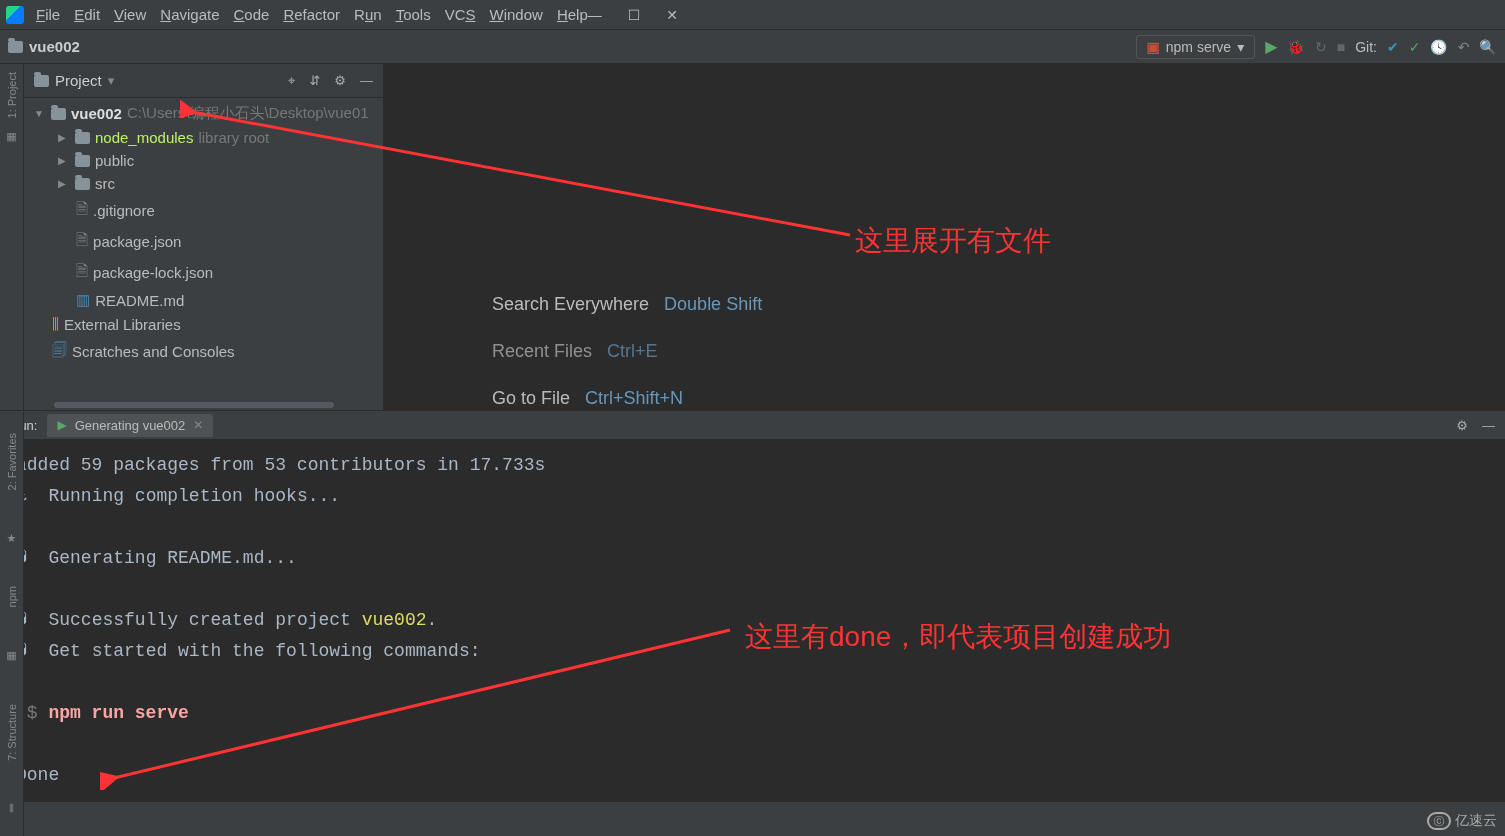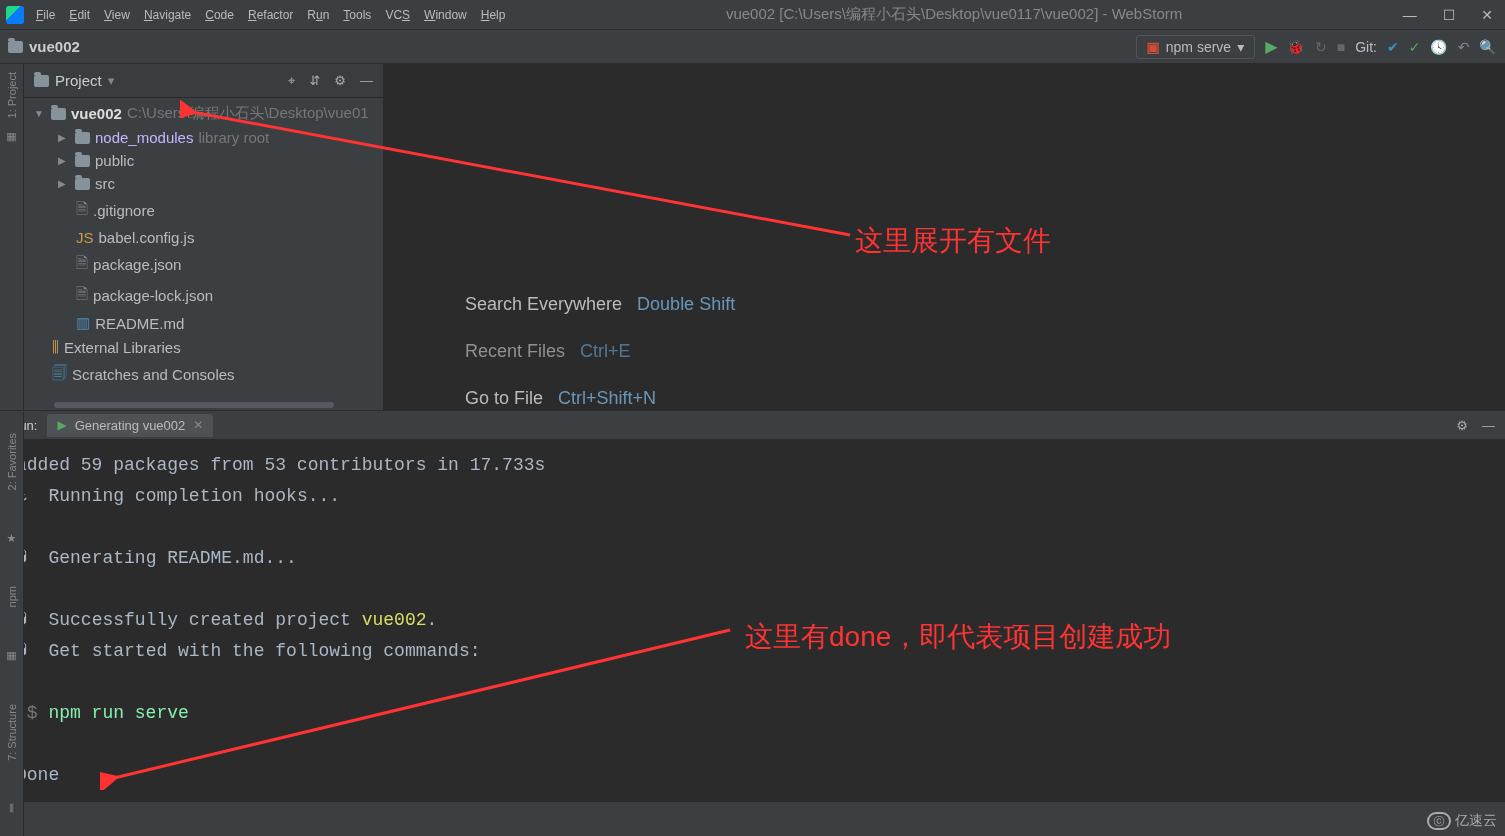--- a/index.html
+++ b/index.html
@@ -21,21 +21,21 @@
     align-items: center;
     padding: 0 6px;
     border-bottom: 1px solid #2b2b2b;
   }
   .titlebar .logo {
     width: 18px; height: 18px;
     background: linear-gradient(135deg, #21d789 40%, #087cfa 40%);
     border-radius: 3px;
     margin-right: 12px;
   }
-  .menu { display: flex; gap: 14px; font-size: 12px; color: #bbb; }
+  .menu { display: flex; gap: 14px; font-size: 15px; color: #bbb; }
   .menu span u { text-decoration: underline; }
   .win-title { flex: 1; text-align: center; color: #888; font-size: 15px; }
   .win-ctrls { display: flex; gap: 26px; margin-right: 6px; color: #bbb; font-size: 14px;}
   
   .crumbrow {
     height: 34px;
     background: #3c3f41;
     display: flex;
     align-items: center;
     padding: 0 8px;
@@ -61,33 +61,33 @@
     display:flex; flex-direction:column; align-items:center; padding-top:8px; color:#888; font-size:11px;}
   .left-gutter .vtext { writing-mode: vertical-rl; transform: rotate(180deg); margin-bottom:12px;}
   .project-panel { width: 360px; background:#3c3f41; border-right:1px solid #2b2b2b; display:flex; flex-direction:column;}
   .panel-header { height:34px; display:flex; align-items:center; padding:0 10px; justify-content:space-between; border-bottom:1px solid #2b2b2b;background:#3a3d40;}
   .panel-header .lefth { display:flex; align-items:center; gap:6px;}
   .panel-header .righth { display:flex; align-items:center; gap:14px; color:#aaa;}
   .tree { list-style:none; padding:3px 0; overflow:hidden; font-size:15px;}
   .tree li { padding:3px 0 3px 10px; white-space: nowrap; display:flex; align-items:center; gap:5px;}
   .tri{ font-size:10px; color:#888; display:inline-block; width:12px;}
   .muted{ color:#777;}
-  .yellowish{ color:#c4b5fd;}
-  .editor { flex:1; background:#2b2b2b; position:relative; padding-top:230px; padding-left:81px; font-size:18px;}
+  .yellowish{ color:#bef264;}
+  .editor { flex:1; background:#2b2b2b; position:relative; padding-top:230px; padding-left:108px; font-size:18px;}
   .hint-row{ margin-bottom:26px;}
   .hint-key{ color:#6897bb;}
   
   .run-header{ height:30px; background:#3c3f41; border-top:1px solid #2b2b2b; border-bottom:1px solid #2b2b2b;
     display:flex; align-items:center; padding:0 10px; justify-content:space-between;}
   .run-tab{ display:flex; align-items:center; gap:8px; background:#4e5254; padding:4px 10px; border-radius:3px 3px 0 0;}
   .run-tab .close{ color:#888; font-size:12px;}
   .terminal { background:#2b2b2b;
     font-family: "Consolas","Courier New", monospace;
     font-size:18px; color:#a9b7c6; padding:10px 16px; height:362px; line-height:31px; white-space:pre;}
-  .term-cyan{ color:#86efac;}
+  .term-cyan{ color:#fca5a5;font-weight:bold;}
   .term-yellow{ color:#dcdc66;}
   .term-prompt{ color:#787878;}
   .annotation { position:absolute; color:#ff3333; font-size:28px; font-weight:500; pointer-events:none; font-family:"Microsoft YaHei","SimHei",sans-serif; }
   svg.arrow{ position:absolute; pointer-events:none; }
   .left-sides { position:absolute; left:0; top:412px; width:24px; height:424px; background:#3c3f41; border-right:1px solid #2b2b2b;
     display:flex; flex-direction:column; align-items:center; justify-content:space-around; color:#888; font-size:11px;}
   .left-sides .vtext{ writing-mode: vertical-rl; transform: rotate(180deg);}
   .watermark{ position:absolute; right:8px; bottom:6px; color:#aaa; font-size:14px; display:flex; align-items:center; gap:4px;}
   .watermark .wc{ width:24px;height:18px; border:2px solid #aaa; border-radius:10px; display:inline-flex; align-items:center; justify-content:center; font-size:11px;}
   .scrollbar-fake{ height:6px; background:#555961; border-radius:3px; width:280px;}
@@ -103,21 +103,20 @@
     <span><u>V</u>iew</span>
     <span><u>N</u>avigate</span>
     <span><u>C</u>ode</span>
     <span><u>R</u>efactor</span>
     <span>R<u>u</u>n</span>
     <span><u>T</u>ools</span>
     <span>VC<u>S</u></span>
     <span><u>W</u>indow</span>
     <span><u>H</u>elp</span>
   </div>
-  <div class="win-title">vue002 [C:\Users\编程小石头\Desktop\vue0117\vue002] - WebStorm</div>
   <div class="win-ctrls">
     <span>—</span>
     <span>☐</span>
     <span>✕</span>
   </div>
 </div>
 
 <div class="crumbrow">
   <div class="crumb">
     <span class="folder-icon"></span>
@@ -182,24 +181,20 @@
       <li style="padding-left:34px;">
         <span class="tri">▶</span>
         <span class="folder-icon"></span>
         <span>src</span>
       </li>
       <li style="padding-left:52px;">
         <span style="color:#888;">🗎</span>
         <span>.gitignore</span>
       </li>
       <li style="padding-left:52px;">
-        <span style="color:#cc9a4b;">JS</span>
-        <span>babel.config.js</span>
-      </li>
-      <li style="padding-left:52px;">
         <span style="color:#888;">🗎</span>
         <span>package.json</span>
       </li>
       <li style="padding-left:52px;">
         <span style="color:#888;">🗎</span>
         <span>package-lock.json</span>
       </li>
       <li style="padding-left:52px;">
         <span style="color:#4a8ab4;">▥</span>
         <span>README.md</span>

